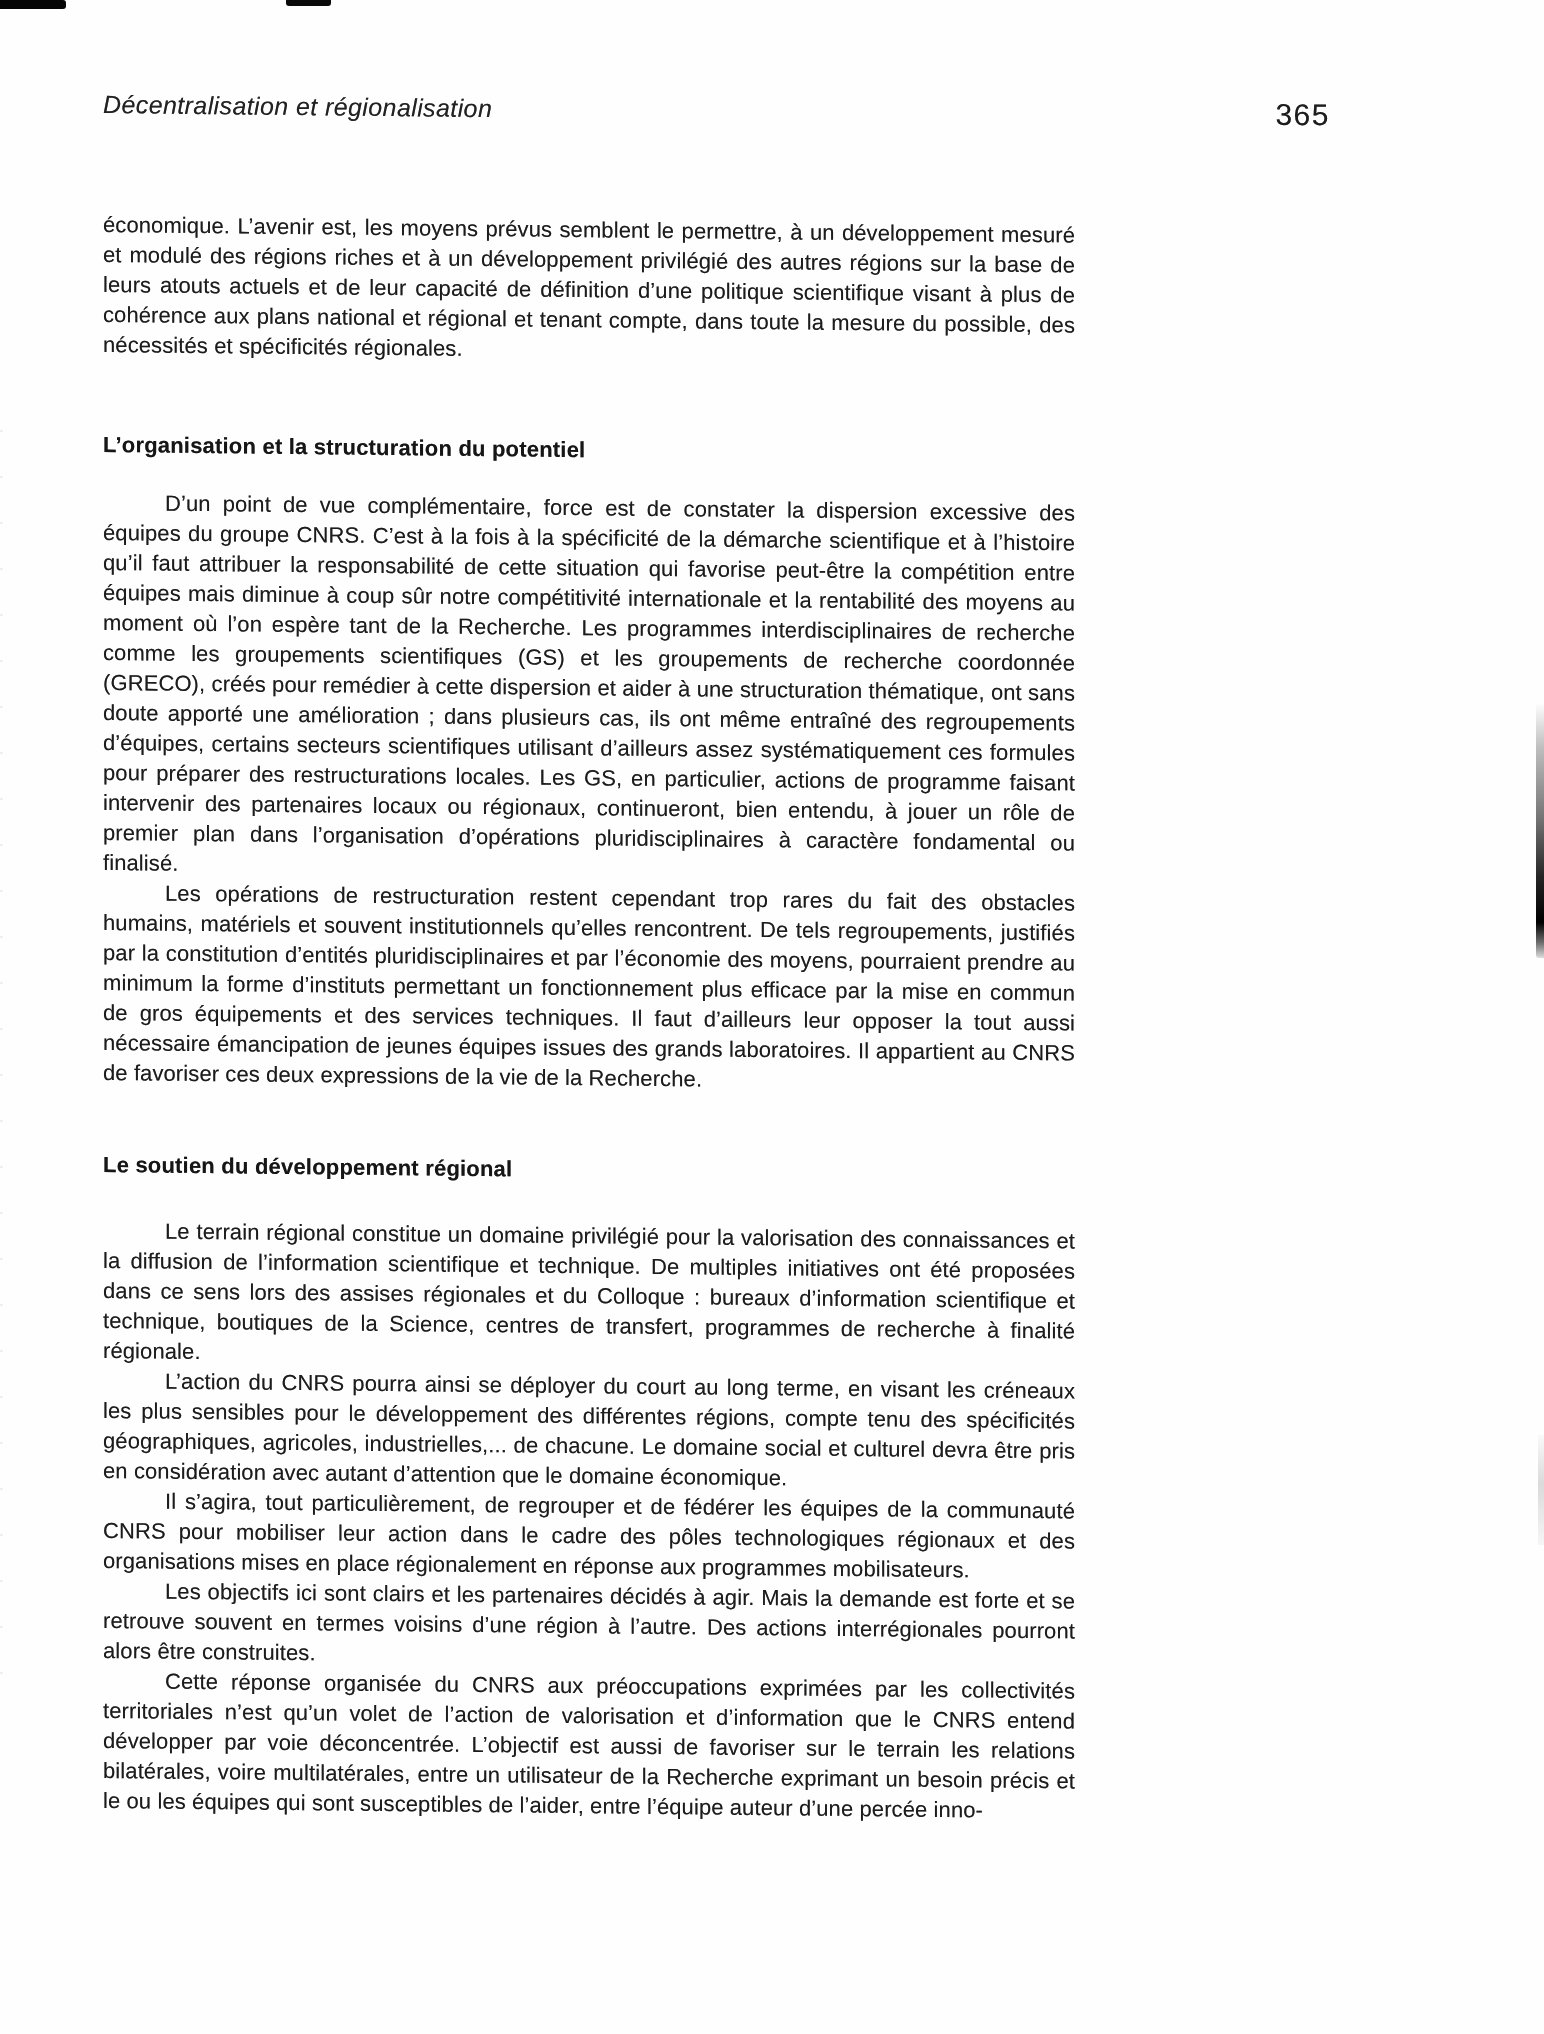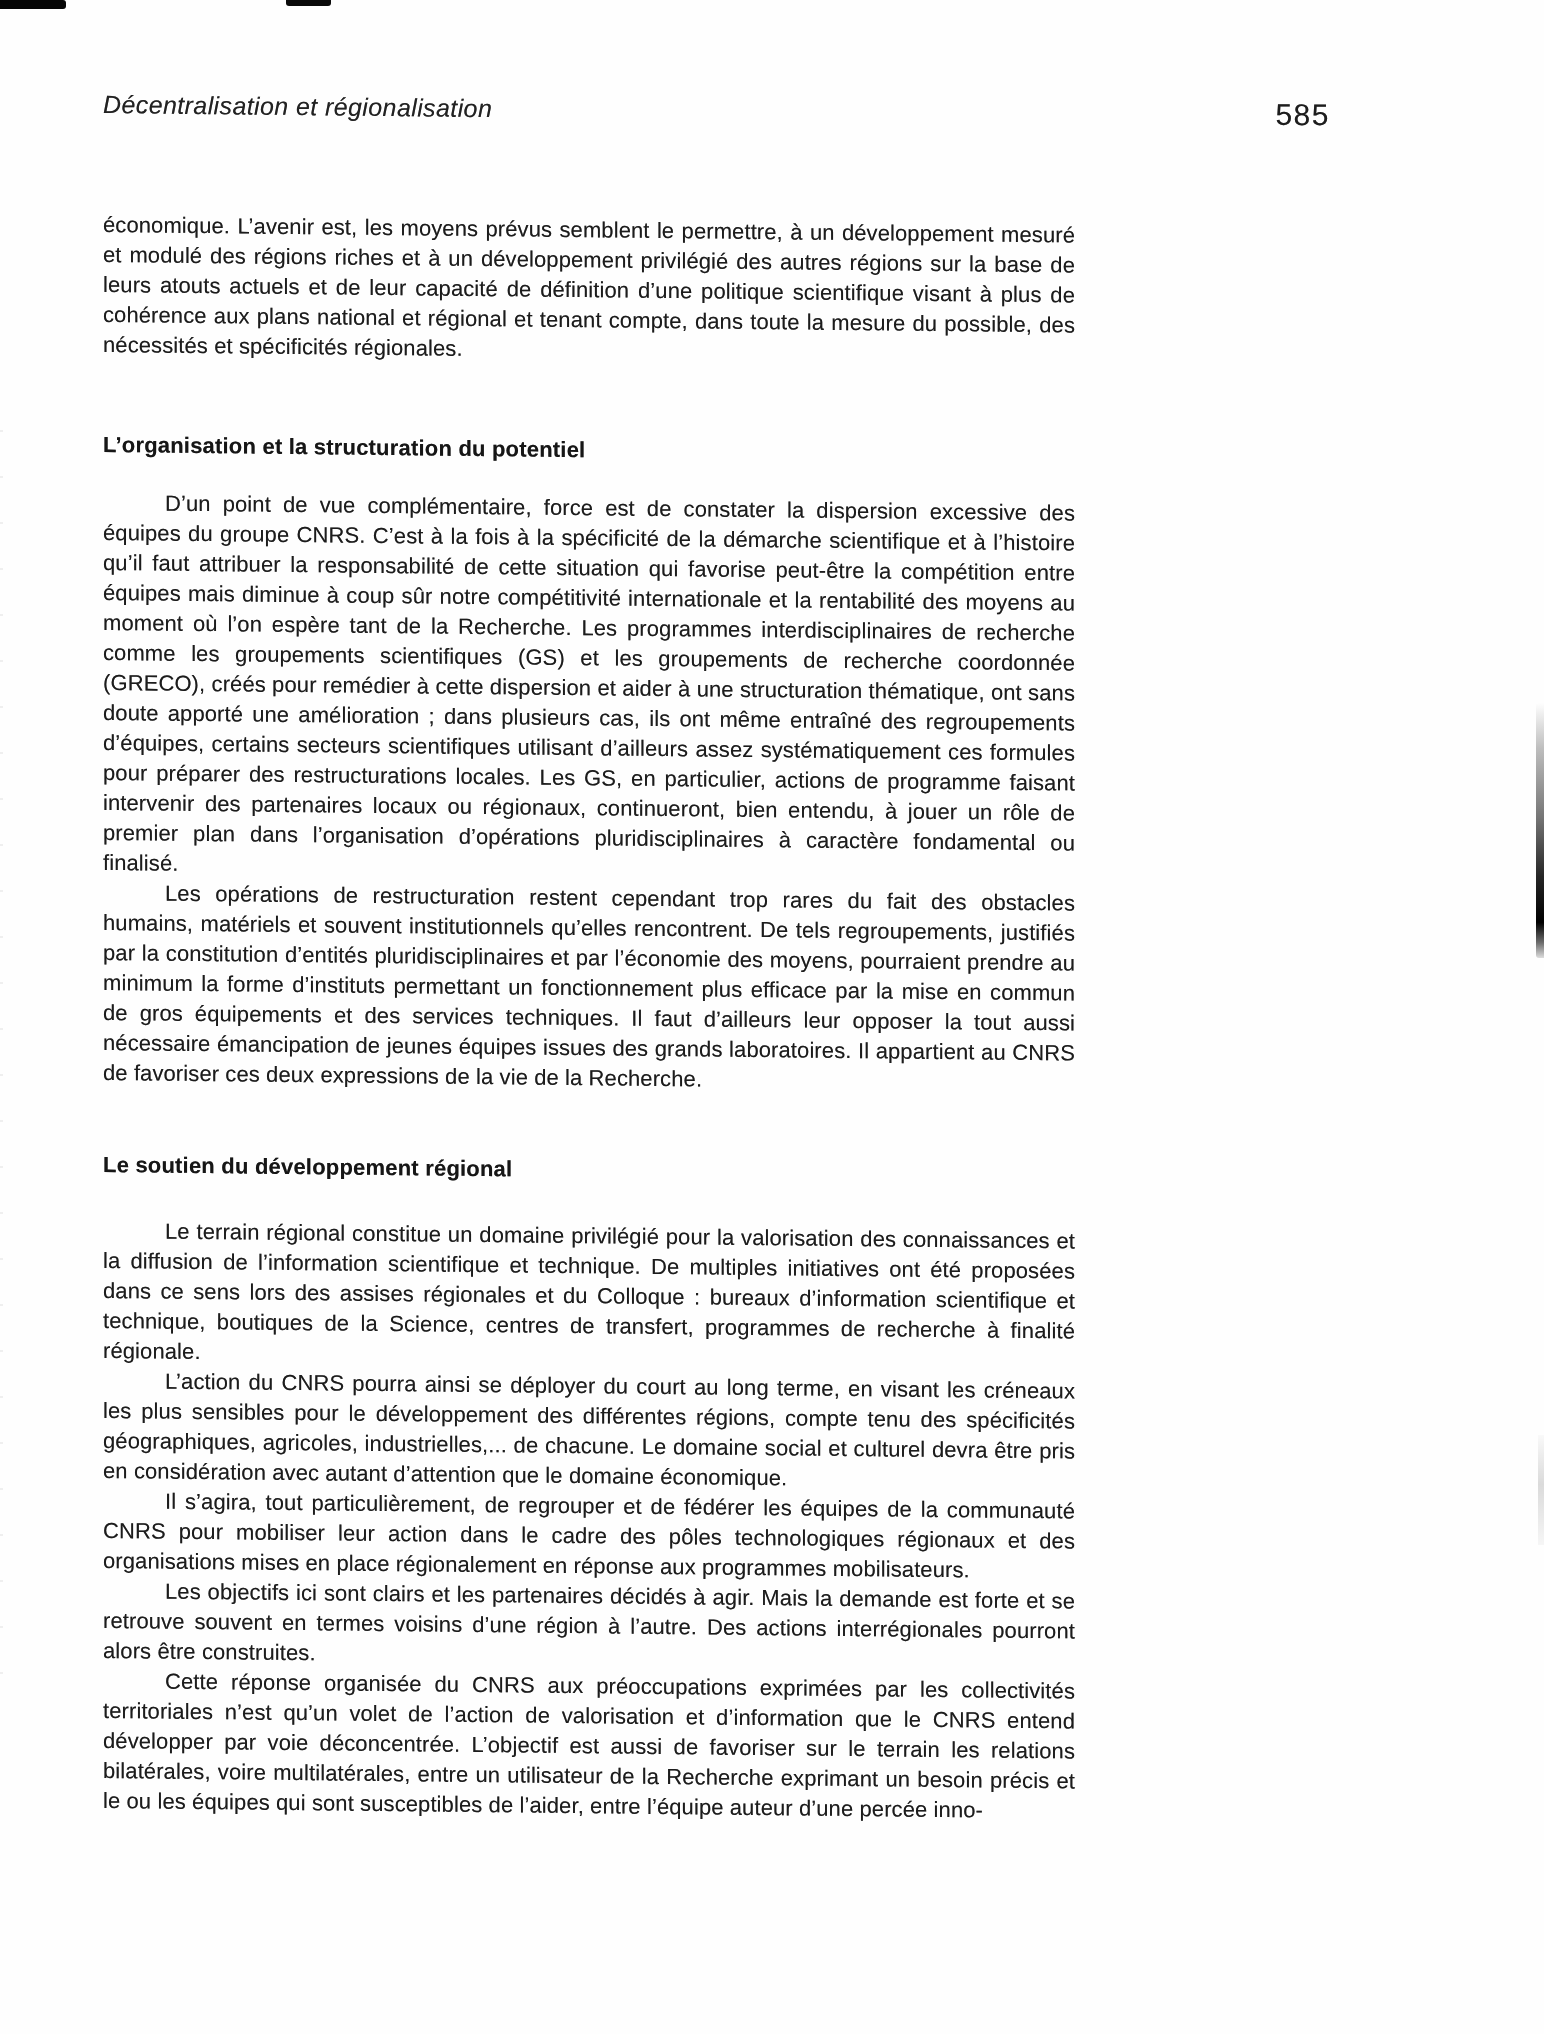--- a/index.html
+++ b/index.html
@@ -112,21 +112,21 @@
 </style>
 </head>
 <body>
 
 <div class="page">
 
   <div class="skew">
 
     <header class="page-header">
       <span class="running-title">Décentralisation et régionalisation</span>
-      <span class="page-number">585</span>
+      <span class="page-number">365</span>
     </header>
 
     <main class="body-text">
 
       <p class="para continued">économique. L’avenir est, les moyens prévus semblent le permettre, à un développement mesuré et modulé des régions riches et à un développement privilégié des autres régions sur la base de leurs atouts actuels et de leur capacité de définition d’une politique scientifique visant à plus de cohérence aux plans national et régional et tenant compte, dans toute la mesure du possible, des nécessités et spécificités régionales.</p>
 
       <h2 class="heading h-org">L’organisation et la structuration du potentiel</h2>
 
       <p class="para">D’un point de vue complémentaire, force est de constater la dispersion excessive des équipes du groupe CNRS. C’est à la fois à la spécificité de la démarche scientifique et à l’histoire qu’il faut attribuer la responsabilité de cette situation qui favorise peut-être la compétition entre équipes mais diminue à coup sûr notre compétitivité internationale et la rentabilité des moyens au moment où l’on espère tant de la Recherche. Les programmes interdisciplinaires de recherche comme les groupements scientifiques (GS) et les groupements de recherche coordonnée (GRECO), créés pour remédier à cette dispersion et aider à une structuration thématique, ont sans doute apporté une amélioration ; dans plusieurs cas, ils ont même entraîné des regroupements d’équipes, certains secteurs scientifiques utilisant d’ailleurs assez systématiquement ces formules pour préparer des restructurations locales. Les GS, en particulier, actions de programme faisant intervenir des partenaires locaux ou régionaux, continueront, bien entendu, à jouer un rôle de premier plan dans l’organisation d’opérations pluridisciplinaires à caractère fondamental ou finalisé.</p>
 

